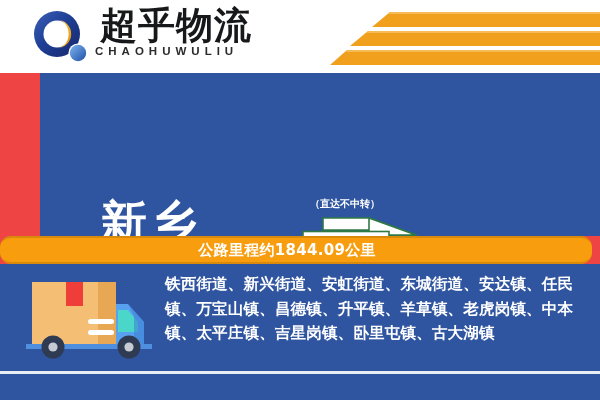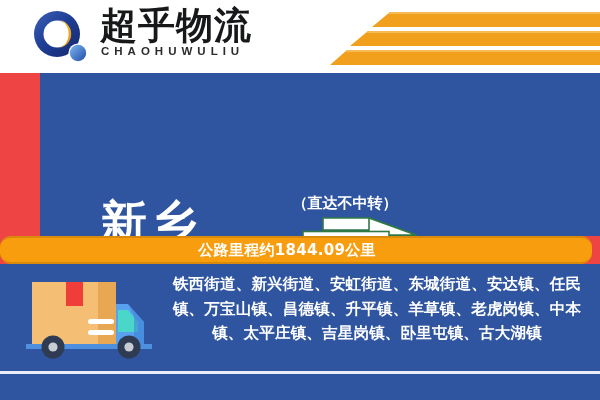--- a/index.html
+++ b/index.html
@@ -26,21 +26,21 @@
   }
   .logo-wrap svg{display:block;}
   .brand-cn{
     position:absolute;left:100px;top:6px;
     font-size:37px;line-height:40px;font-weight:bold;
     color:#17181a;letter-spacing:1px;
     font-family:"DejaVu Sans","Liberation Sans",sans-serif;
     white-space:nowrap;
   }
   .brand-en{
-    position:absolute;left:101px;top:45px;
+    position:absolute;left:95px;top:45px;
     font-size:11.5px;line-height:13px;font-weight:bold;
     color:#2b2b2b;letter-spacing:5.0px;
     white-space:nowrap;
     font-family:"Liberation Sans","DejaVu Sans",sans-serif;
   }
   .stripes{
     position:absolute;left:330px;top:0;width:270px;height:73px;
   }
 
   
@@ -56,21 +56,21 @@
     font-family:"DejaVu Sans","Liberation Sans",sans-serif;
   }
   .city.from{left:60px;}
   .city.to{left:383px;}
 
   .mid-note{
     position:absolute;left:239px;width:132px;text-align:center;
     color:#ffffff;white-space:nowrap;font-weight:bold;
     font-family:"DejaVu Sans","Liberation Sans",sans-serif;
   }
-  .note-top{top:123px;font-size:15px;line-height:15px;}
+  .note-top{top:123px;font-size:10px;line-height:15px;}
   .note-bottom{top:187px;font-size:13px;line-height:15px;}
   .arrow-box{position:absolute;left:233px;top:144px;width:146px;height:38px;}
 
   
   .orangebar{
     position:absolute;left:0;top:236px;width:592px;height:28px;
     background:#f79d0e;
     border-top:2px solid #d98a0b;border-bottom:2px solid #d98a0b;
     box-sizing:border-box;
     display:flex;align-items:center;justify-content:center;border-radius:11px;
@@ -86,21 +86,20 @@
   .bottom{
     position:absolute;left:0;top:264px;width:600px;height:136px;
     background:#2f55a0;
   }
   .truck{position:absolute;left:22px;top:12px;width:132px;height:92px;}
   .dest-list{
     position:absolute;left:165px;top:8px;width:424px;
     font-size:15.5px;line-height:24.6px;font-weight:bold;color:#ffffff;
     letter-spacing:0.2px;
     font-family:"DejaVu Sans","Liberation Sans",sans-serif;
-    text-align:center;
   }
   .footline{
     position:absolute;left:0;top:371px;width:600px;height:3px;
     background:#e9eef6;
   }
 </style>
 </head>
 <body>
 
 <div id="banner">

